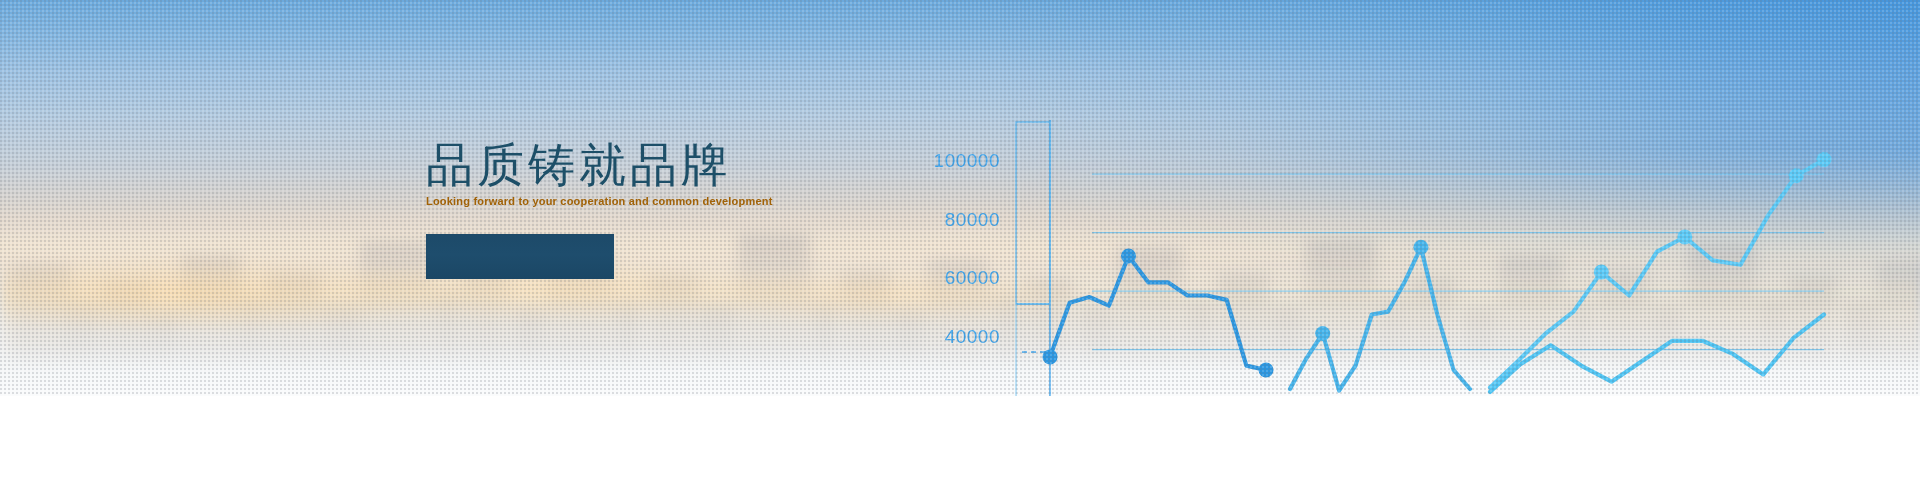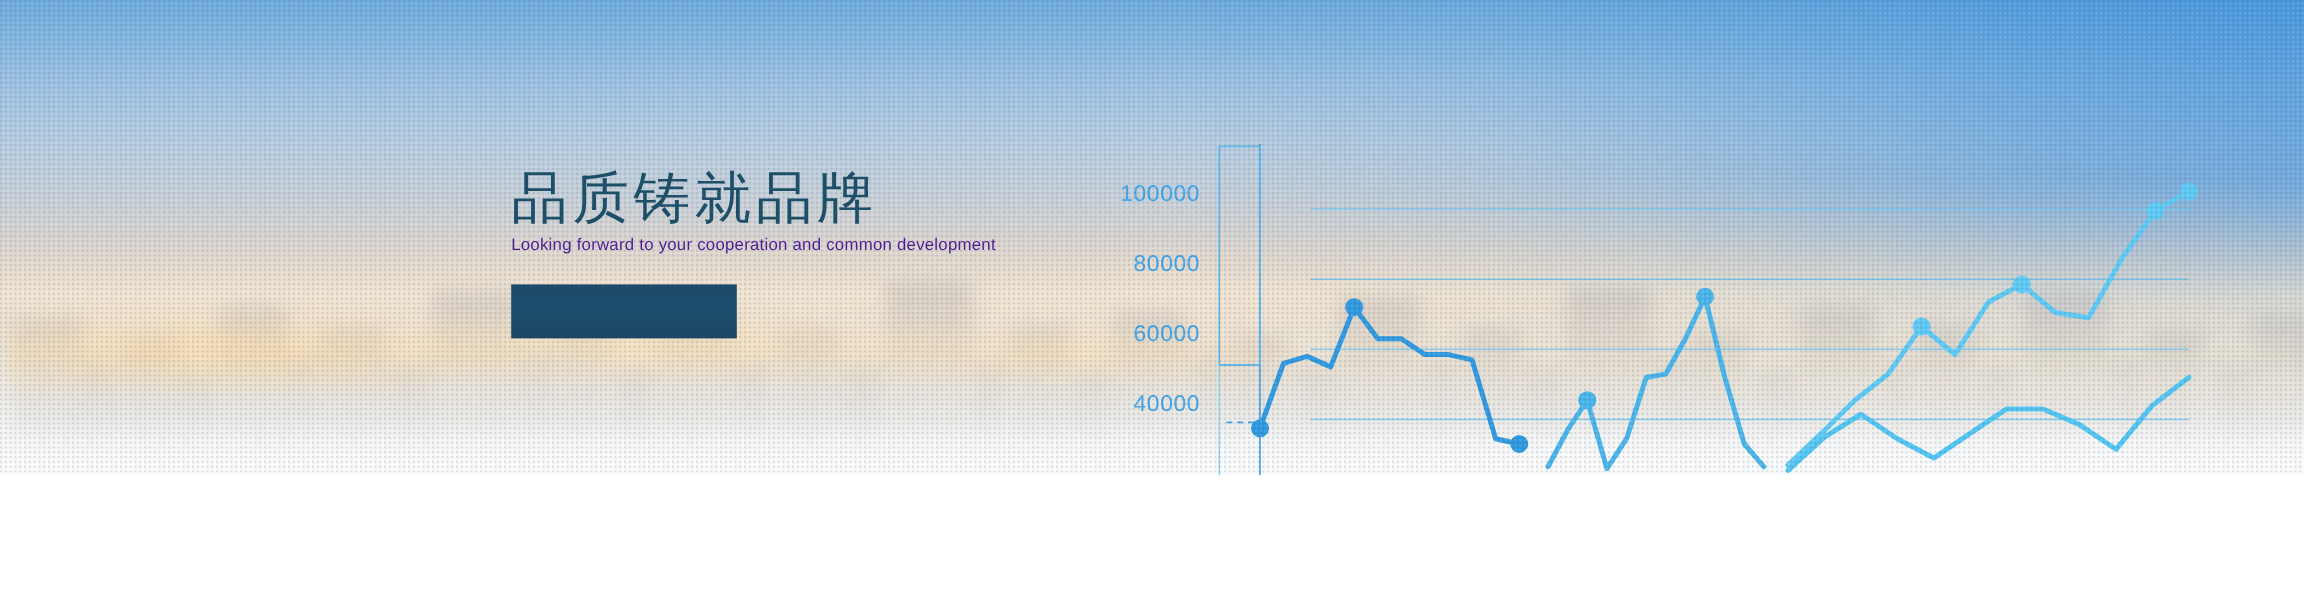--- a/index.html
+++ b/index.html
@@ -123,25 +123,25 @@
     margin: 34px 0 0 0;
     font-size: 30px;
     line-height: 1.1;
     font-weight: 400;
     letter-spacing: 2px;
     color: #5b6d7a;
     white-space: nowrap;
   }
   .eng {
     margin: 6px 0 0 0;
-    font-size: 14px;
+    font-size: 11px;
     line-height: 1.2;
-    font-weight: 400;
+    font-weight: 700;
     letter-spacing: .2px;
-    color: #4c1d95;
+    color: #a16207;
     white-space: nowrap;
   }
   .cta {
     margin-top: 25px;
     width: 188px;
     height: 45px;
     border: 0;
     padding: 0;
     display: block;
     background: linear-gradient(to bottom, #1d4a69 0%, #1e4d6d 45%, #1b4765 100%);

